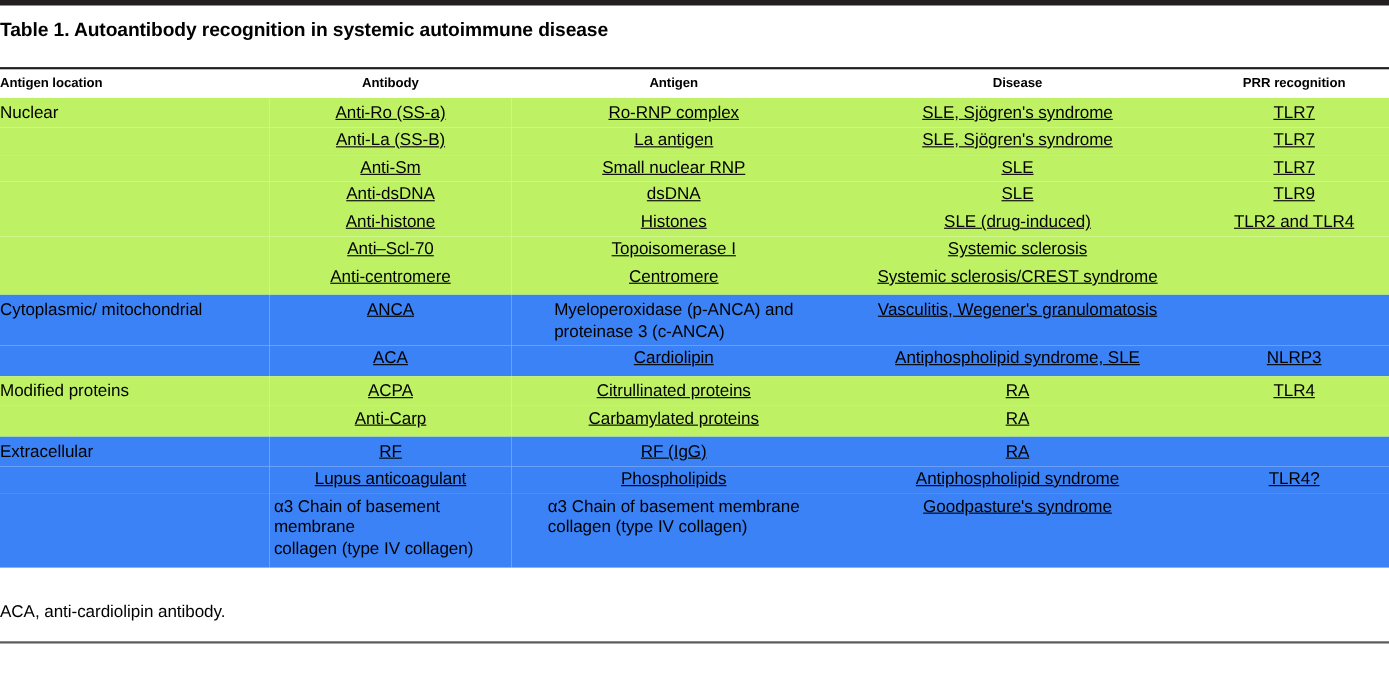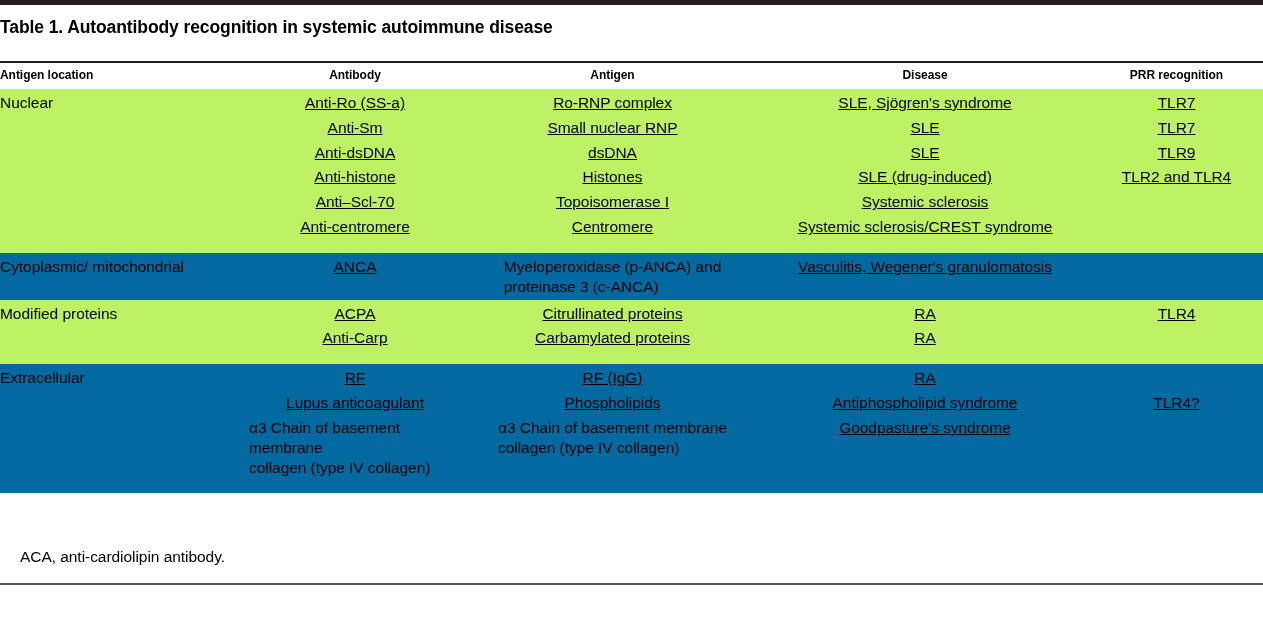--- a/index.html
+++ b/index.html
@@ -82,37 +82,36 @@
     padding: 2px 4px 3px 4px;
     vertical-align: top;
     line-height: 1.28;
     font-size: 15.5px;
     letter-spacing: -0.05px;
   }
   table.tbl td.left { text-align: left; padding-left: 0; }
   table.tbl td.ctr  { text-align: center; text-decoration: underline; }
 
   tr.shaded td { background: #bef264; }
-  tr.plain  td { background: #0369a1; }
+  tr.plain  td { background: #3b82f6; }
 
   tr.first-in-group td { padding-top: 4px; }
-  tr.last-in-group  td { padding-bottom: 16px; }
+  tr.last-in-group  td { padding-bottom: 6px; }
 
   .indent-wrap { display: inline-block; text-align: left; }
   .indent-wrap .l2 { display: block; }
 
   .footnote {
     position: absolute;
     left: 0;
     top: 548px;
     font-size: 15.5px;
     color: #000000;
     letter-spacing: -0.05px;
     white-space: nowrap;
-    margin-left: 20px;
   }
 
   .bottom-rule {
     position: absolute;
     top: 583px;
     left: 0;
     width: 1263px;
     height: 2px;
     background: #58595b;
   }
@@ -148,20 +147,27 @@
     <tbody id="tbody">
         <tr class="shaded first-in-group">
           <td class="left">Nuclear</td>
           <td class="ctr">Anti-Ro (SS-a)</td>
           <td class="ctr">Ro-RNP complex</td>
           <td class="ctr">SLE, Sjögren's syndrome</td>
           <td class="ctr">TLR7</td>
         </tr>
         <tr class="shaded">
           <td class="left"></td>
+          <td class="ctr">Anti-La (SS-B)</td>
+          <td class="ctr">La antigen</td>
+          <td class="ctr">SLE, Sjögren's syndrome</td>
+          <td class="ctr">TLR7</td>
+        </tr>
+        <tr class="shaded">
+          <td class="left"></td>
           <td class="ctr">Anti-Sm</td>
           <td class="ctr">Small nuclear RNP</td>
           <td class="ctr">SLE</td>
           <td class="ctr">TLR7</td>
         </tr>
         <tr class="shaded">
           <td class="left"></td>
           <td class="ctr">Anti-dsDNA</td>
           <td class="ctr">dsDNA</td>
           <td class="ctr">SLE</td>
@@ -187,20 +193,27 @@
           <td class="ctr">Centromere</td>
           <td class="ctr">Systemic sclerosis/CREST syndrome</td>
           <td class="ctr"></td>
         </tr>
         <tr class="plain first-in-group">
           <td class="left">Cytoplasmic/ mitochondrial</td>
           <td class="ctr">ANCA</td>
           <td class="ctr"><span class="indent-wrap"><span>Myeloperoxidase (p-ANCA) and</span><span class="l2">proteinase 3 (c-ANCA)</span></span></td>
           <td class="ctr">Vasculitis, Wegener's granulomatosis</td>
           <td class="ctr"></td>
+        </tr>
+        <tr class="plain last-in-group">
+          <td class="left"></td>
+          <td class="ctr">ACA</td>
+          <td class="ctr">Cardiolipin</td>
+          <td class="ctr">Antiphospholipid syndrome, SLE</td>
+          <td class="ctr">NLRP3</td>
         </tr>
         <tr class="shaded first-in-group">
           <td class="left">Modified proteins</td>
           <td class="ctr">ACPA</td>
           <td class="ctr">Citrullinated proteins</td>
           <td class="ctr">RA</td>
           <td class="ctr">TLR4</td>
         </tr>
         <tr class="shaded last-in-group">
           <td class="left"></td>

